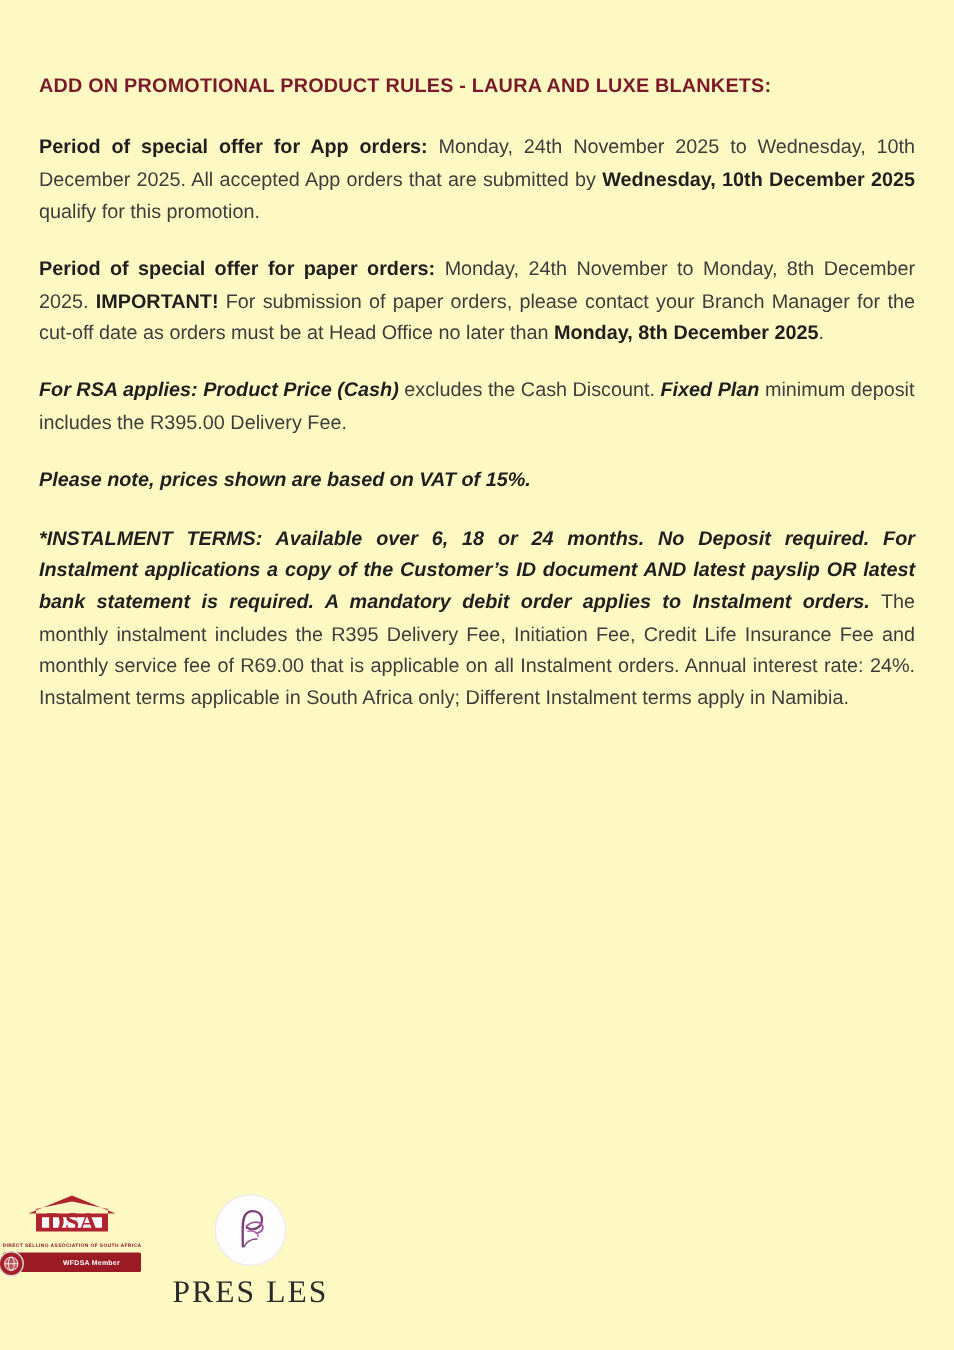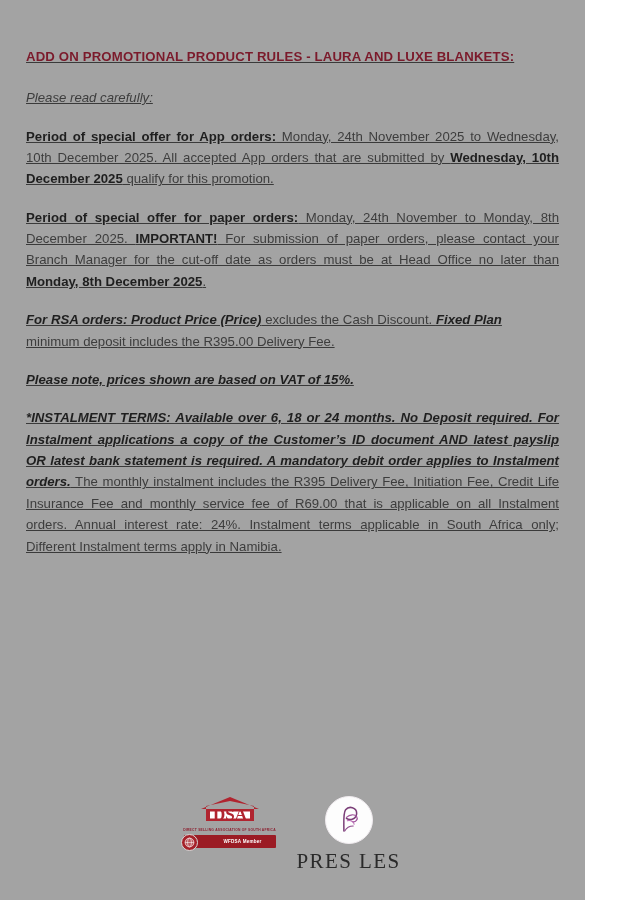--- a/index.html
+++ b/index.html
@@ -9,26 +9,25 @@
   }
   body {
     width: 636px;
     height: 900px;
     font-family: "Liberation Sans", sans-serif;
     color: #3a3a3a;
     overflow: hidden;
   }
   .page {
     position: relative;
-    width: 585px;
+    width: 636px;
     height: 900px;
-    background: #a3a3a3;
+    background: #fef9c3;
     box-sizing: border-box;
     padding: 48px 26px 0 26px;
-    text-decoration: underline;
   }
   .doc-heading {
     color: #7b1a2b;
     font-size: 13.2px;
     font-weight: 600;
     letter-spacing: 0.15px;
     line-height: 1.3;
     margin: 0 0 22px 0;
   }
   p.para {
@@ -48,21 +47,21 @@
   .b { font-weight: 700; color: #1f1f1f; }
   .bi { font-weight: 700; font-style: italic; color: #1f1f1f; }
 
   
   .logo-row {
     position: absolute;
     left: 0;
     right: 0;
     top: 796px;
     display: flex;
-    justify-content: center;
+    justify-content: flex-start;
     align-items: flex-start;
     gap: 16px;
   }
   
   .dsa-logo {
     width: 96px;
     display: flex;
     flex-direction: column;
     align-items: center;
   }
@@ -142,28 +141,27 @@
     white-space: nowrap;
   }
 </style>
 </head>
 <body>
 
 <div class="page">
 
   <h1 class="doc-heading">ADD ON PROMOTIONAL PRODUCT RULES - LAURA AND LUXE BLANKETS:</h1>
 
-  <p class="para italic">Please read carefully:</p>
 
   <p class="para"><span class="b">Period of special offer for App orders:</span><span> Monday, 24th November 2025 to Wednesday, 10th December 2025. All accepted App orders that are submitted by </span><span class="b">Wednesday, 10th December 2025</span><span> qualify for this promotion.</span></p>
 
   <p class="para"><span class="b">Period of special offer for paper orders:</span><span> Monday, 24th November to Monday, 8th December 2025. </span><span class="b">IMPORTANT!</span><span> For submission of paper orders, please contact your Branch Manager for the cut-off date as orders must be at Head Office no later than </span><span class="b">Monday, 8th December 2025</span><span>.</span></p>
 
 
-  <p class="para left"><span class="bi">For RSA orders: Product Price (Price)</span><span> excludes the Cash Discount. </span><span class="bi">Fixed Plan</span><span> minimum deposit includes the R395.00 Delivery Fee.</span></p>
+  <p class="para left"><span class="bi">For RSA applies: Product Price (Cash)</span><span> excludes the Cash Discount. </span><span class="bi">Fixed Plan</span><span> minimum deposit includes the R395.00 Delivery Fee.</span></p>
 
   <p class="para left"><span class="bi">Please note, prices shown are based on VAT of 15%.</span></p>
 
   <p class="para"><span class="bi">*INSTALMENT TERMS: Available over 6, 18 or 24 months. No Deposit required. For Instalment applications a copy of the Customer’s ID document AND latest payslip OR latest bank statement is required. A mandatory debit order applies to Instalment orders.</span><span> The monthly instalment includes the R395 Delivery Fee, Initiation Fee, Credit Life Insurance Fee and monthly service fee of R69.00 that is applicable on all Instalment orders. Annual interest rate: 24%. Instalment terms applicable in South Africa only; Different Instalment terms apply in Namibia.</span></p>
 
 
 
   <div class="logo-row">
 
     <div class="dsa-logo">

